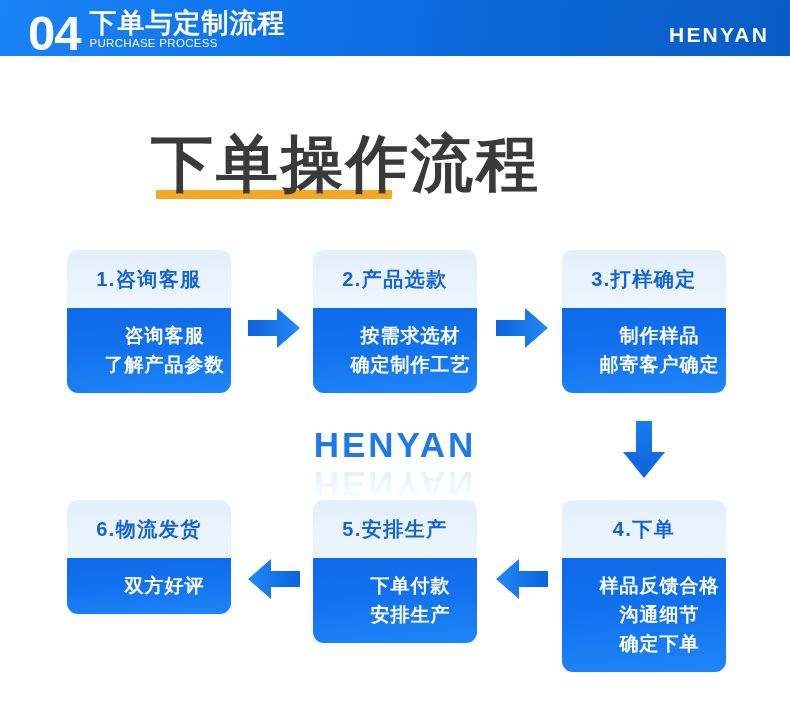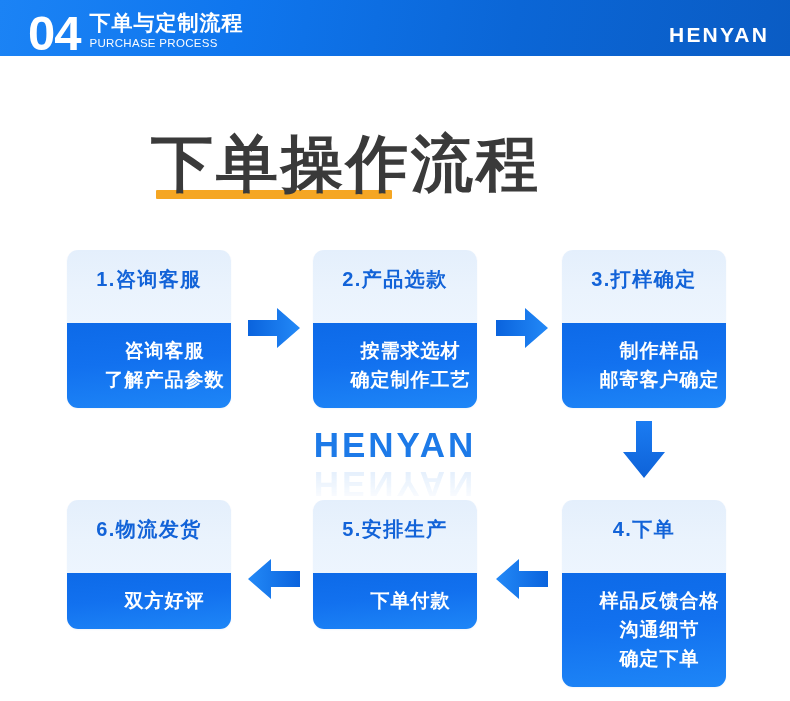--- a/index.html
+++ b/index.html
@@ -26,21 +26,21 @@
     font-size:49px;
     font-weight:bold;
     line-height:58px;
     letter-spacing:-1px;
   }
   #hdr-text{
     margin-left:9px;margin-top:6px;
   }
   #hdr-cn{
     color:#ffffff;
-    font-size:21px;
+    font-size:27px;
     font-weight:bold;
     line-height:26px;
     letter-spacing:1px;
   }
   #hdr-en{
     color:#ffffff;
     font-size:11.5px;
     font-weight:normal;
     line-height:15px;
     letter-spacing:0.3px;
@@ -112,21 +112,21 @@
     z-index:3;
     box-shadow:0 1px 2px rgba(20,80,160,0.05);
   }
   .card-head{
     background:linear-gradient(180deg,#e4effc 0%,#eaf3fd 55%,#edf5fe 100%);
     text-align:center;
     color:#1263d8;
     font-size:20px;
     font-weight:bold;
     letter-spacing:1.5px;
-    padding:16px 0 30px 0;
+    padding:16px 0 15px 0;
   }
   .card-body{
     background:linear-gradient(175deg,#0d6ae8 0%,#1271ef 45%,#1e86f7 100%);
     text-align:center;
     color:#ffffff;
     font-size:19px;
     font-weight:bold;
     letter-spacing:1px;
     padding:13px 0 14px 0;
   }
@@ -204,20 +204,21 @@
     <div class="line">样品反馈合格</div>
     <div class="line">沟通细节</div>
     <div class="line">确定下单</div>
   </div>
 </div>
 
 <div class="card" id="card-5">
   <div class="card-head">5.安排生产</div>
   <div class="card-body">
     <div class="line">下单付款</div>
+    <div class="line">安排生产</div>
   </div>
 </div>
 
 <div class="card" id="card-6">
   <div class="card-head">6.物流发货</div>
   <div class="card-body">
     <div class="line">双方好评</div>
   </div>
 </div>
 

